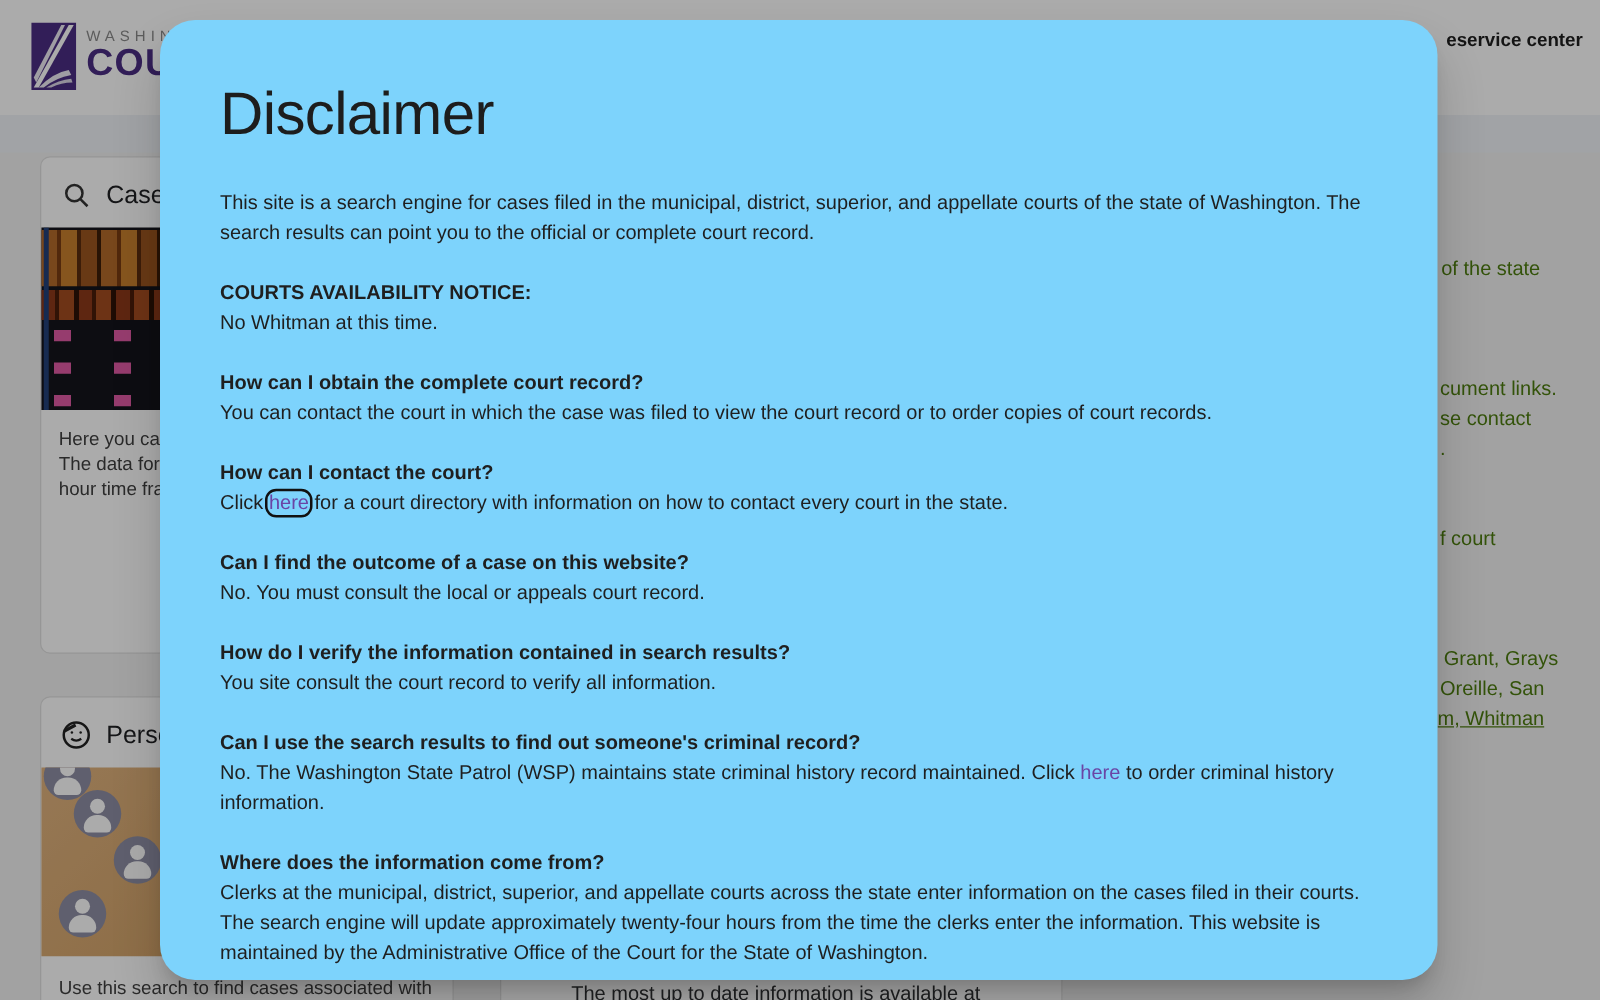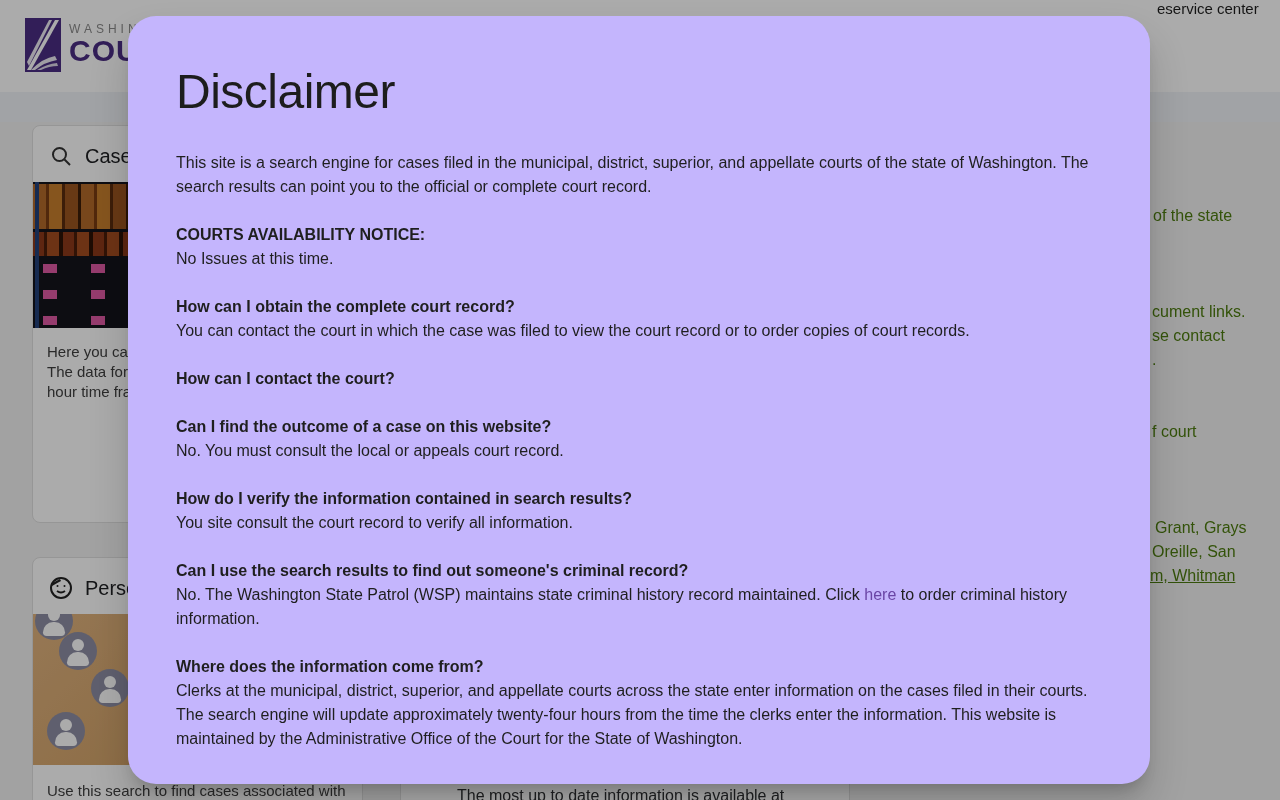--- a/index.html
+++ b/index.html
@@ -8,21 +8,21 @@
 
   .page { position:absolute; inset:0; width:1280px; height:800px; overflow:hidden; }
 
   
   .header { position:absolute; left:0; top:0; width:1280px; height:92px; background:#ffffff; }
   .logo { position:absolute; left:25px; top:18px; display:flex; align-items:flex-start; }
   .logo-mark { width:36px; height:54px; }
   .logo-text { margin-left:8px; display:flex; flex-direction:column; }
   .brand-top { font-size:12px; letter-spacing:4px; color:#8a8a8a; margin-top:4px; }
   .brand-bottom { font-size:30px; font-weight:bold; color:#4b2e83; letter-spacing:1px; margin-top:-2px; }
-  .eservice { position:absolute; left:1157px; top:0; font-size:15px; color:#1f1f1f; text-decoration:none; }
+  .eservice { position:absolute; left:1157px; top:24px; font-size:15px; color:#1f1f1f; text-decoration:none;font-weight:bold; }
 
   
   .navstrip { position:absolute; left:0; top:92px; width:1280px; height:30px; background:#f0f4f8; }
 
   
   .card { position:absolute; background:#ffffff; border:1px solid #e0e0e0; border-radius:8px; overflow:hidden; }
   .card1 { left:32px; top:125px; width:331px; height:398px; }
   .card2 { left:32px; top:557px; width:331px; height:430px; }
   .card3 { left:400px; top:125px; width:450px; height:830px; }
   .card-head { display:flex; align-items:center; gap:12px; padding:18px 16px 14px 16px; }
@@ -51,21 +51,21 @@
   .lens-dark { position:absolute; left:248px; top:55px; width:80px; height:90px; background:#1c1714; border-radius:12px; }
   .finger { position:absolute; left:214px; top:128px; width:60px; height:40px; border-radius:50% 50% 0 0; background:#c98e6a; }
 
   
   .bg-text { position:absolute; font-size:16px; line-height:24px; color:#4d7c0f; white-space:nowrap; }
 
   
   .overlay { position:absolute; inset:0; background:rgba(0,0,0,0.33); z-index:10; }
 
   
-  .modal { position:absolute; left:128px; top:16px; width:1022px; height:768px; background:#c4b5fd;
+  .modal { position:absolute; left:128px; top:16px; width:1022px; height:768px; background:#7dd3fc;
     border-radius:28px; z-index:20; overflow:hidden;
     box-shadow:0 11px 15px -7px rgba(0,0,0,.2), 0 24px 38px 3px rgba(0,0,0,.14); }
   .modal-inner { padding:48px 48px 0 48px; }
   .modal-title { font-size:48px; line-height:55px; font-weight:400; color:#1d1d1d; letter-spacing:-0.5px; }
   .modal-body { max-width:930px; color:#1f1f1f; font-size:16px; line-height:24px;margin-top:32px; }
   .intro { margin-top:12px; }
   .notice { margin-top:24px; }
   .bold-line { font-weight:bold; }
   .faq-first { margin-top:72px; }
   .faq { margin-top:24px; }
@@ -164,30 +164,31 @@
 
 <div class="modal">
   <div class="modal-inner">
     <h1 class="modal-title">Disclaimer</h1>
     <div class="modal-body">
 
       <p class="intro">This site is a search engine for cases filed in the municipal, district, superior, and appellate courts of the state of Washington. The search results can point you to the official or complete court record.</p>
 
       <div class="notice">
         <div class="bold-line">COURTS AVAILABILITY NOTICE:</div>
-        <div>No Issues at this time.</div>
+        <div>No Whitman at this time.</div>
       </div>
 
       <div class="faq faq-first">
         <div class="bold-line">How can I obtain the complete court record?</div>
         <div><span>You can contact the court in which the case was filed to view the court record or to order copies of court records.</span></div>
       </div>
 
       <div class="faq">
         <div class="bold-line">How can I contact the court?</div>
+        <div><span>Click </span><a href="#" class="faq-link focus-ring">here</a><span> for a court directory with information on how to contact every court in the state.</span></div>
       </div>
 
       <div class="faq">
         <div class="bold-line">Can I find the outcome of a case on this website?</div>
         <div><span>No. You must consult the local or appeals court record.</span></div>
       </div>
 
       <div class="faq">
         <div class="bold-line">How do I verify the information contained in search results?</div>
         <div><span>You site consult the court record to verify all information.</span></div>

